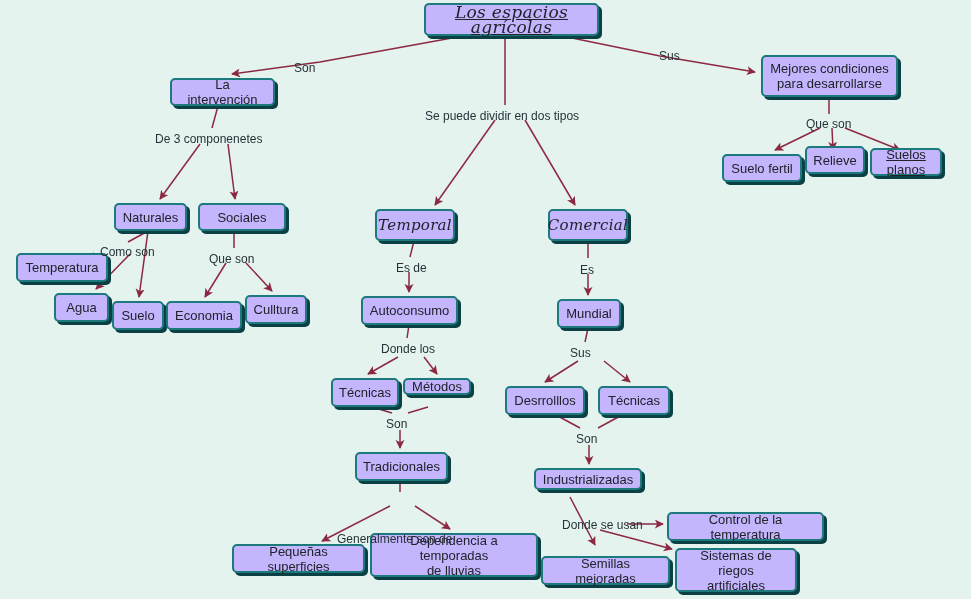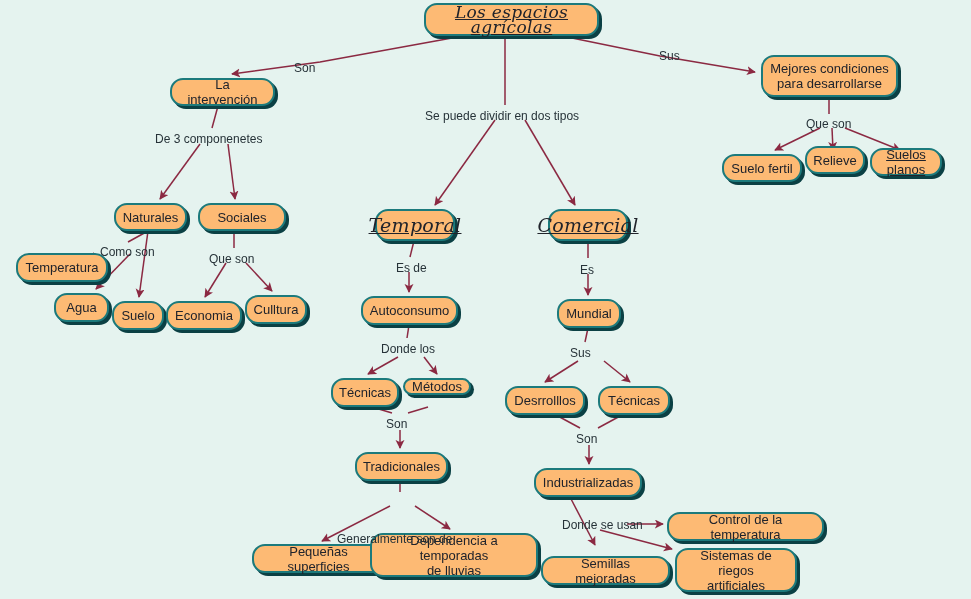--- a/index.html
+++ b/index.html
@@ -22,39 +22,38 @@
     position: absolute;
     left: 0;
     top: 0;
     width: 971px;
     height: 599px;
     pointer-events: none;
   }
   .node {
     position: absolute;
     box-sizing: border-box;
-    background: #fdba74;
+    background: #c4b5fd;
     border: 2px solid #1c7a7c;
-    border-radius: 13px;
+    border-radius: 5px;
     box-shadow: 3px 3px 0 0 #0b4044;
     color: #20232b;
     font-size: 13px;
     line-height: 15px;
     display: flex;
     align-items: center;
     justify-content: center;
     text-align: center;
     padding: 0 7px;
     white-space: pre-line;
   }
   .node.fancy {
     font-family: "DejaVu Serif", serif;
     font-style: italic;
-    font-size: 19px;
-    text-decoration: underline;
+    font-size: 15px;
     letter-spacing: 0.3px;
   }
   .node.title {
     font-family: "DejaVu Serif", serif;
     font-style: italic;
     font-size: 17px;
     text-decoration: underline;
     letter-spacing: 0.3px;
   }
   .linklabel {
@@ -139,22 +138,22 @@
       <div class="node" style="left: 245px; top: 295px; width: 62px; height: 29px;">Culltura</div>
       <div class="node fancy" style="left: 375px; top: 209px; width: 80px; height: 32px;">Temporal</div>
       <div class="node fancy" style="left: 548px; top: 209px; width: 80px; height: 32px;">Comercial</div>
       <div class="node" style="left: 361px; top: 296px; width: 97px; height: 29px;">Autoconsumo</div>
       <div class="node" style="left: 557px; top: 299px; width: 64px; height: 29px;">Mundial</div>
       <div class="node" style="left: 331px; top: 378px; width: 68px; height: 29px;">Técnicas</div>
       <div class="node" style="left: 403px; top: 378px; width: 68px; height: 17px;">Métodos</div>
       <div class="node" style="left: 505px; top: 386px; width: 80px; height: 29px;">Desrrolllos</div>
       <div class="node" style="left: 598px; top: 386px; width: 72px; height: 29px;">Técnicas</div>
       <div class="node" style="left: 355px; top: 452px; width: 93px; height: 29px;">Tradicionales</div>
-      <div class="node" style="left: 534px; top: 468px; width: 108px; height: 29px;">Industrializadas</div>
-      <div class="node" style="left: 232px; top: 544px; width: 133px; height: 29px; margin-left: 20px;">Pequeñas superficies</div>
+      <div class="node" style="left: 534px; top: 468px; width: 108px; height: 22px;">Industrializadas</div>
+      <div class="node" style="left: 232px; top: 544px; width: 133px; height: 29px;">Pequeñas superficies</div>
       <div class="node" style="left: 370px; top: 533px; width: 168px; height: 44px;">Dependencia a temporadas
 de lluvias</div>
       <div class="node" style="left: 667px; top: 512px; width: 157px; height: 29px;">Control de la temperatura</div>
       <div class="node" style="left: 541px; top: 556px; width: 129px; height: 29px;">Semillas mejoradas</div>
       <div class="node" style="left: 675px; top: 548px; width: 122px; height: 44px;">Sistemas de riegos
 artificiales</div>
     </div>
   <div id="label-layer">
       <div class="linklabel" style="left: 294px; top: 61px;">Son</div>
       <div class="linklabel" style="left: 659px; top: 49px;">Sus</div>

